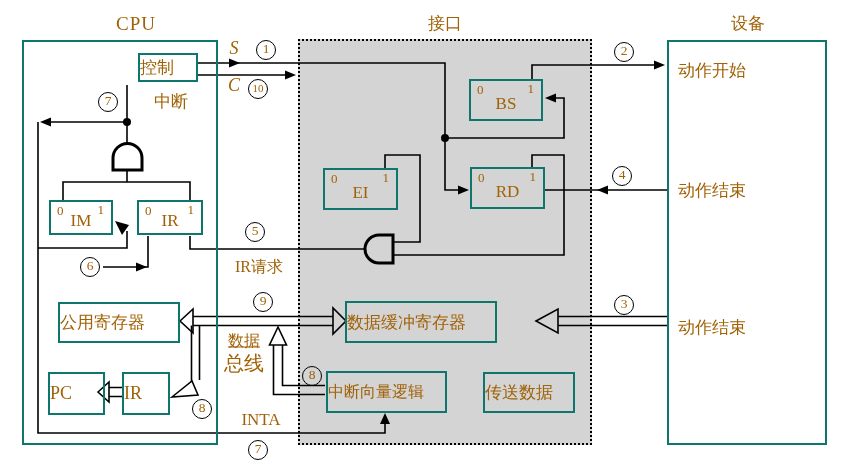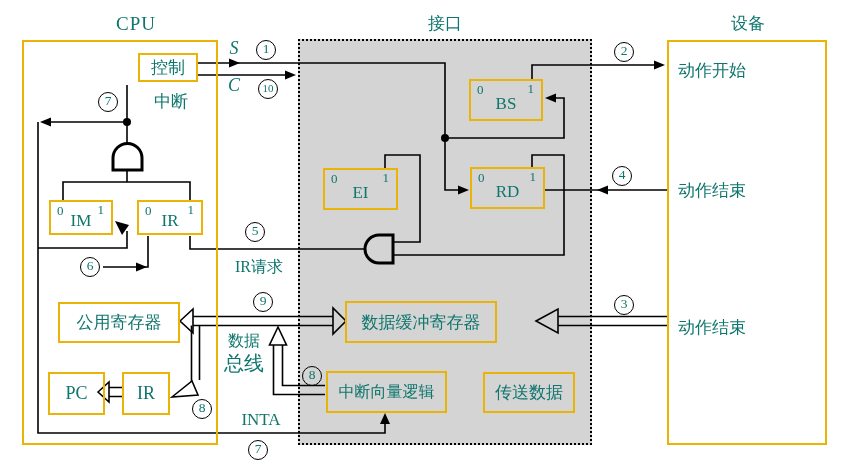--- a/index.html
+++ b/index.html
@@ -1,22 +1,22 @@
 <!DOCTYPE html>
 <html><head>
 <meta charset="utf-8">
 <style>
   html,body{margin:0;padding:0;background:#fff;}
   .stage{position:relative;width:850px;height:470px;background:#fff;overflow:hidden;
-         font-family:"Liberation Serif","DejaVu Serif",serif;color:#0f766e;}
+         font-family:"Liberation Serif","DejaVu Serif",serif;color:#a16207;}
   .iface-bg{position:absolute;left:298px;top:39px;width:294px;height:406px;
             background:#d4d4d4;border:2px dotted #000;box-sizing:border-box;z-index:0;}
   svg.wires{position:absolute;left:0;top:0;z-index:1;}
-  .box{position:absolute;border:2px solid #eab308;box-sizing:border-box;z-index:2;
-       display:flex;align-items:center;justify-content:center;font-size:17px;}
+  .box{position:absolute;border:2px solid #0f766e;box-sizing:border-box;z-index:2;
+       display:flex;align-items:center;font-size:17px;}
   .ff{border-width:2.5px;}
   .ff .ffname{position:absolute;left:50%;top:60%;transform:translate(-50%,-50%);font-size:17px;}
   .ff .z{position:absolute;left:6px;top:1px;font-size:13px;}
   .ff .o{position:absolute;right:7px;top:0px;font-size:13px;}
   .lab{position:absolute;transform:translate(-50%,-50%);white-space:nowrap;z-index:2;font-size:17px;}
   .title{font-size:19px;letter-spacing:1px;}
   .sig{font-style:italic;font-size:18px;}
   .circ{position:absolute;width:20px;height:20px;border:1.5px solid #000;border-radius:50%;
         box-sizing:border-box;text-align:center;font-size:13.5px;line-height:16px;z-index:2;background:transparent;}
   .circ.small{font-size:11px;line-height:17px;}
@@ -137,21 +137,21 @@
     <span class="o">1</span>
     <span class="ffname">IR</span>
   </div>
 
   <div class="lab" style="left:259px;top:267px;font-size:16px;">IR请求</div>
 
   <div class="box" style="left:58px;top:302px;width:122px;height:41px;">
     <span>公用寄存器</span>
   </div>
 
-  <div class="lab" style="left:244px;top:341px;font-size:16px;">数据</div>
+  <div class="lab" style="left:244px;top:341px;font-size:16px;text-decoration:underline;">数据</div>
   <div class="lab" style="left:244px;top:363px;font-size:20px;">总线</div>
 
   <div class="box" style="left:48px;top:372px;width:57px;height:43px;">
     <span class="latin">PC</span>
   </div>
   <div class="box" style="left:122px;top:372px;width:48px;height:43px;">
     <span class="latin">IR</span>
   </div>
 
   <div class="lab" style="left:261px;top:420px;font-size:17px;">INTA</div>
@@ -190,15 +190,15 @@
   <div class="circ" style="left:614px;top:42px;">2</div>
   <div class="circ" style="left:614px;top:295px;">3</div>
   <div class="circ" style="left:612px;top:166px;">4</div>
   <div class="circ" style="left:245px;top:222px;">5</div>
   <div class="circ" style="left:80px;top:257px;">6</div>
   <div class="circ" style="left:98px;top:92px;">7</div>
   <div class="circ" style="left:248px;top:440px;">7</div>
   <div class="circ" style="left:302px;top:366px;">8</div>
   <div class="circ" style="left:192px;top:399px;">8</div>
   <div class="circ" style="left:253px;top:292px;">9</div>
-  <div class="circ small" style="left:258px;top:79px;">10</div>
+  <div class="circ small" style="left:248px;top:79px;">10</div>
 
 </div>
 
 </body></html>

